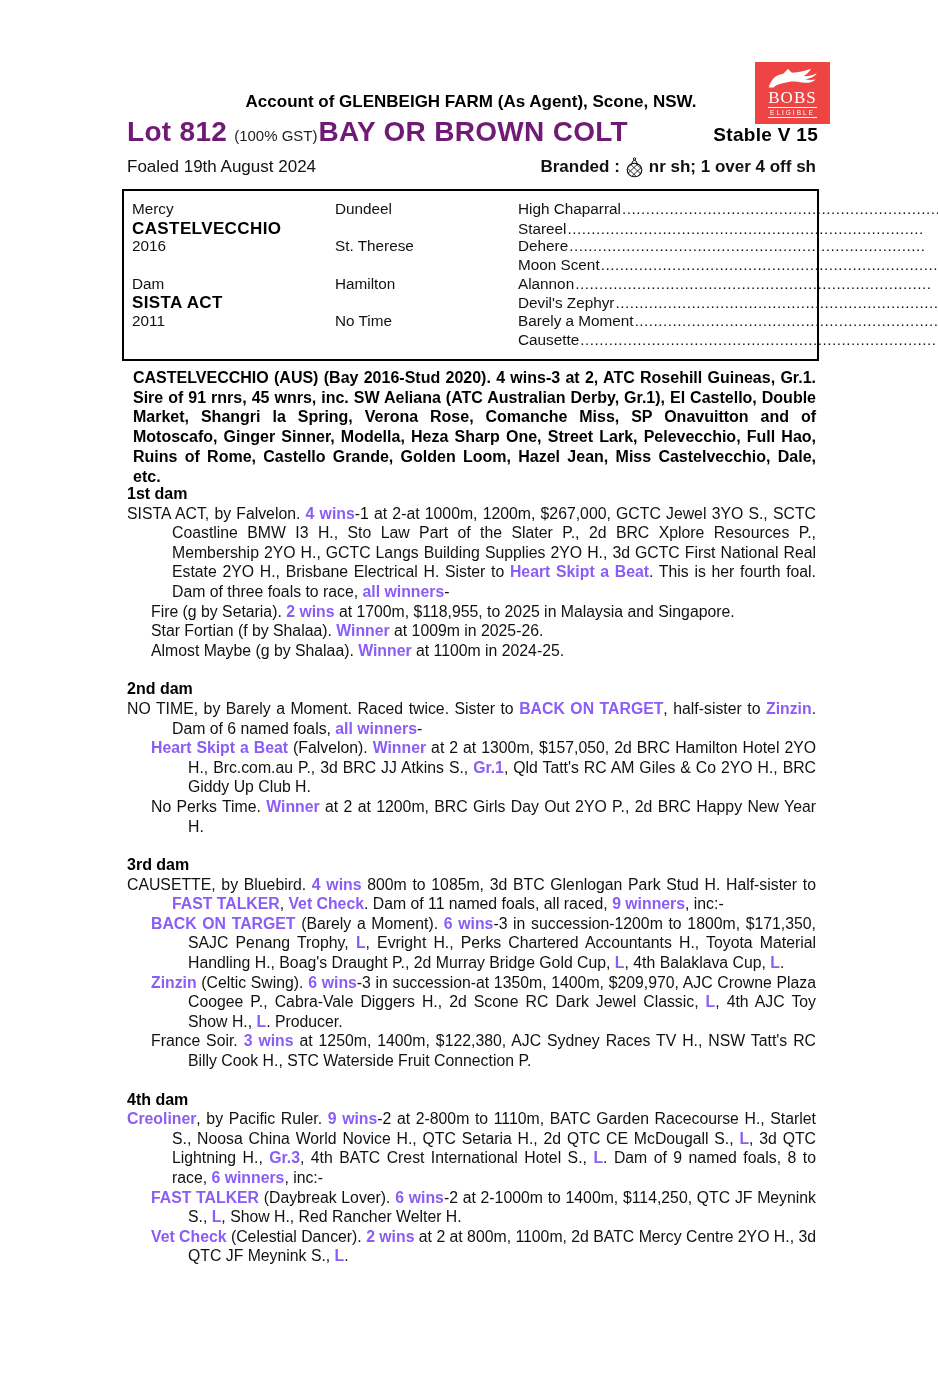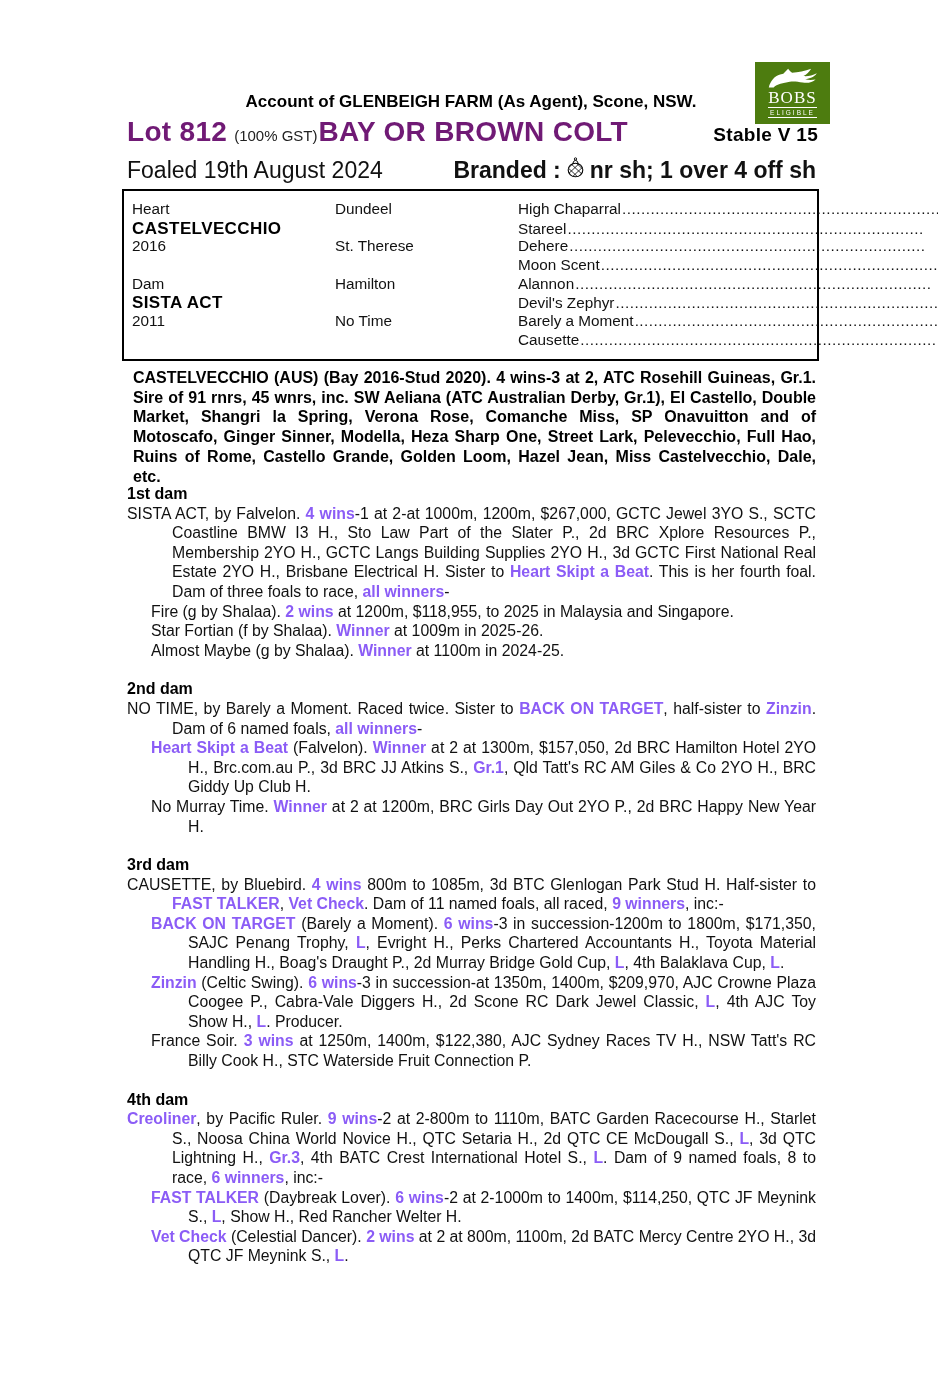--- a/index.html
+++ b/index.html
@@ -6,41 +6,41 @@
   body {
     width:938px; height:1400px; background:#ffffff; position:relative;
     font-family:"Liberation Sans", sans-serif; color:#111;
     -webkit-font-smoothing:antialiased;
   }
   .page { position:absolute; inset:0; overflow:hidden; }
 
   
   .bobs-logo {
     position:absolute; left:755px; top:62px; width:75px; height:62px;
-    background:#4d7c0f; color:#fff; display:flex; flex-direction:column;
+    background:#ef4444; color:#fff; display:flex; flex-direction:column;
     align-items:center; justify-content:center; gap:1px;
   }
   .bobs-title { font-family:"Liberation Serif", serif; font-size:17px; letter-spacing:1px; line-height:16px; }
   .bobs-sub { font-size:6.5px; letter-spacing:2px; border-top:1px solid #fff; border-bottom:1px solid #fff; padding:1px 2px; line-height:7px; }
 
   .account-line {
     position:absolute; top:92px; left:127px; width:688px; text-align:center;
     font-weight:bold; font-size:17px; color:#000;
   }
   .lot-line {
     position:absolute; top:116px; left:127px; width:691px;
     display:flex; align-items:baseline; white-space:nowrap;
   }
   .lot-num, .colt-title { font-size:28px; font-weight:800; color:#701a75; letter-spacing:0.3px; }
   .gst { font-size:15px; color:#222; margin:0 1px 0 7px; font-weight:400; }
   .stable { margin-left:auto; font-size:19px; font-weight:bold; color:#000; letter-spacing:0.3px; }
 
   .foaled-line {
     position:absolute; top:157px; left:127px; width:689px;
-    display:flex; justify-content:space-between; font-size:23px; align-items:baseline;gap:23px;
+    display:flex; justify-content:space-between; font-size:17px; align-items:baseline;gap:23px;
   }
   .branded { display:inline-flex; align-items:flex-start; gap:5px;font-weight:bold; }
   .brand-mark { vertical-align:-3px; }
 
   
   .ped-table {
     position:absolute; top:189px; left:122px; width:675px;
     border:2px solid #000; padding:9px 10px 9px 8px;
     display:grid; grid-template-columns:203px 183px 1fr;
     grid-auto-rows:18.7px; font-size:15.3px; align-items:baseline;
@@ -109,21 +109,21 @@
         <g clip-path="url(#bcl)" stroke="#000" stroke-width="0.8" fill="none">
           <path d="M-4 17 L13 1 M-1 20 L17 3 M3 23 L21 6 M7 25 L24 9"></path>
           <path d="M6 2 L23 18 M2 4 L19 20 M-2 7 L15 23 M-6 10 L11 26"></path>
         </g>
       </svg>
       <span>nr sh; 1 over 4 off sh</span>
     </span>
   </div>
 
   <div class="ped-table">
-      <div class="pt-c1">Heart</div>
+      <div class="pt-c1">Mercy</div>
       <div class="pt-c2">Dundeel</div>
       <div class="pt-c3">
         <span class="anc">High Chaparral</span>
         <span class="pt-dots"></span>
       </div>
       <div class="pt-c1 big">CASTELVECCHIO</div>
       <div class="pt-c2"></div>
       <div class="pt-c3">
         <span class="anc">Stareel</span>
         <span class="pt-dots"></span>
@@ -164,27 +164,27 @@
         <span class="anc">Causette</span>
         <span class="pt-dots"></span>
       </div>
     </div>
 
   <div class="sire-summary">CASTELVECCHIO (AUS) (Bay 2016-Stud 2020). 4 wins-3 at 2, ATC Rosehill Guineas, Gr.1. Sire of 91 rnrs, 45 wnrs, inc. SW Aeliana (ATC Australian Derby, Gr.1), El Castello, Double Market, Shangri la Spring, Verona Rose, Comanche Miss, SP Onavuitton and of Motoscafo, Ginger Sinner, Modella, Heza Sharp One, Street Lark, Pelevecchio, Full Hao, Ruins of Rome, Castello Grande, Golden Loom, Hazel Jean, Miss Castelvecchio, Dale, etc.</div>
 
   <div class="dam-sections">
       <div class="dam-heading">1st dam</div>
       <p class="main"><span>SISTA ACT, by Falvelon. </span><b>4 wins</b><span>-1 at 2-at 1000m, 1200m, $267,000, GCTC Jewel 3YO S., SCTC Coastline BMW I3 H., Sto Law Part of the Slater P., 2d BRC Xplore Resources P., Membership 2YO H., GCTC Langs Building Supplies 2YO H., 3d GCTC First National Real Estate 2YO H., Brisbane Electrical H. Sister to </span><b>Heart Skipt a Beat</b><span>. This is her fourth foal. Dam of three foals to race, </span><b>all winners</b><span>-</span></p>
-      <p class="sub"><span>Fire (g by Shalaa). </span><b>2 wins</b><span> at 1200m, $118,955, to 2025 in Malaysia and Singapore.</span></p>
+      <p class="sub"><span>Fire (g by Setaria). </span><b>2 wins</b><span> at 1700m, $118,955, to 2025 in Malaysia and Singapore.</span></p>
       <p class="sub"><span>Star Fortian (f by Shalaa). </span><b>Winner</b><span> at 1009m in 2025-26.</span></p>
       <p class="sub"><span>Almost Maybe (g by Shalaa). </span><b>Winner</b><span> at 1100m in 2024-25.</span></p>
       <div class="dam-heading">2nd dam</div>
       <p class="main"><span>NO TIME, by Barely a Moment. Raced twice. Sister to </span><b>BACK ON TARGET</b><span>, half-sister to </span><b>Zinzin</b><span>. Dam of 6 named foals, </span><b>all winners</b><span>-</span></p>
       <p class="sub"><b>Heart Skipt a Beat</b><span> (Falvelon). </span><b>Winner</b><span> at 2 at 1300m, $157,050, 2d BRC Hamilton Hotel 2YO H., Brc.com.au P., 3d BRC JJ Atkins S., </span><b>Gr.1</b><span>, Qld Tatt's RC AM Giles &amp; Co 2YO H., BRC Giddy Up Club H.</span></p>
-      <p class="sub"><span>No Murray Time. </span><b>Winner</b><span> at 2 at 1200m, BRC Girls Day Out 2YO P., 2d BRC Happy New Year H.</span></p>
+      <p class="sub"><span>No Perks Time. </span><b>Winner</b><span> at 2 at 1200m, BRC Girls Day Out 2YO P., 2d BRC Happy New Year H.</span></p>
       <div class="dam-heading">3rd dam</div>
       <p class="main"><span>CAUSETTE, by Bluebird. </span><b>4 wins</b><span> 800m to 1085m, 3d BTC Glenlogan Park Stud H. Half-sister to </span><b>FAST TALKER</b><span>, </span><b>Vet Check</b><span>. Dam of 11 named foals, all raced, </span><b>9 winners</b><span>, inc:-</span></p>
       <p class="sub"><b>BACK ON TARGET</b><span> (Barely a Moment). </span><b>6 wins</b><span>-3 in succession-1200m to 1800m, $171,350, SAJC Penang Trophy, </span><b>L</b><span>, Evright H., Perks Chartered Accountants H., Toyota Material Handling H., Boag's Draught P., 2d Murray Bridge Gold Cup, </span><b>L</b><span>, 4th Balaklava Cup, </span><b>L</b><span>.</span></p>
       <p class="sub"><b>Zinzin</b><span> (Celtic Swing). </span><b>6 wins</b><span>-3 in succession-at 1350m, 1400m, $209,970, AJC Crowne Plaza Coogee P., Cabra-Vale Diggers H., 2d Scone RC Dark Jewel Classic, </span><b>L</b><span>, 4th AJC Toy Show H., </span><b>L</b><span>. Producer.</span></p>
       <p class="sub"><span>France Soir. </span><b>3 wins</b><span> at 1250m, 1400m, $122,380, AJC Sydney Races TV H., NSW Tatt's RC Billy Cook H., STC Waterside Fruit Connection P.</span></p>
       <div class="dam-heading">4th dam</div>
       <p class="main"><b>Creoliner</b><span>, by Pacific Ruler. </span><b>9 wins</b><span>-2 at 2-800m to 1110m, BATC Garden Racecourse H., Starlet S., Noosa China World Novice H., QTC Setaria H., 2d QTC CE McDougall S., </span><b>L</b><span>, 3d QTC Lightning H., </span><b>Gr.3</b><span>, 4th BATC Crest International Hotel S., </span><b>L</b><span>. Dam of 9 named foals, 8 to race, </span><b>6 winners</b><span>, inc:-</span></p>
       <p class="sub"><b>FAST TALKER</b><span> (Daybreak Lover). </span><b>6 wins</b><span>-2 at 2-1000m to 1400m, $114,250, QTC JF Meynink S., </span><b>L</b><span>, Show H., Red Rancher Welter H.</span></p>
       <p class="sub"><b>Vet Check</b><span> (Celestial Dancer). </span><b>2 wins</b><span> at 2 at 800m, 1100m, 2d BATC Mercy Centre 2YO H., 3d QTC JF Meynink S., </span><b>L</b><span>.</span></p>
     </div>

